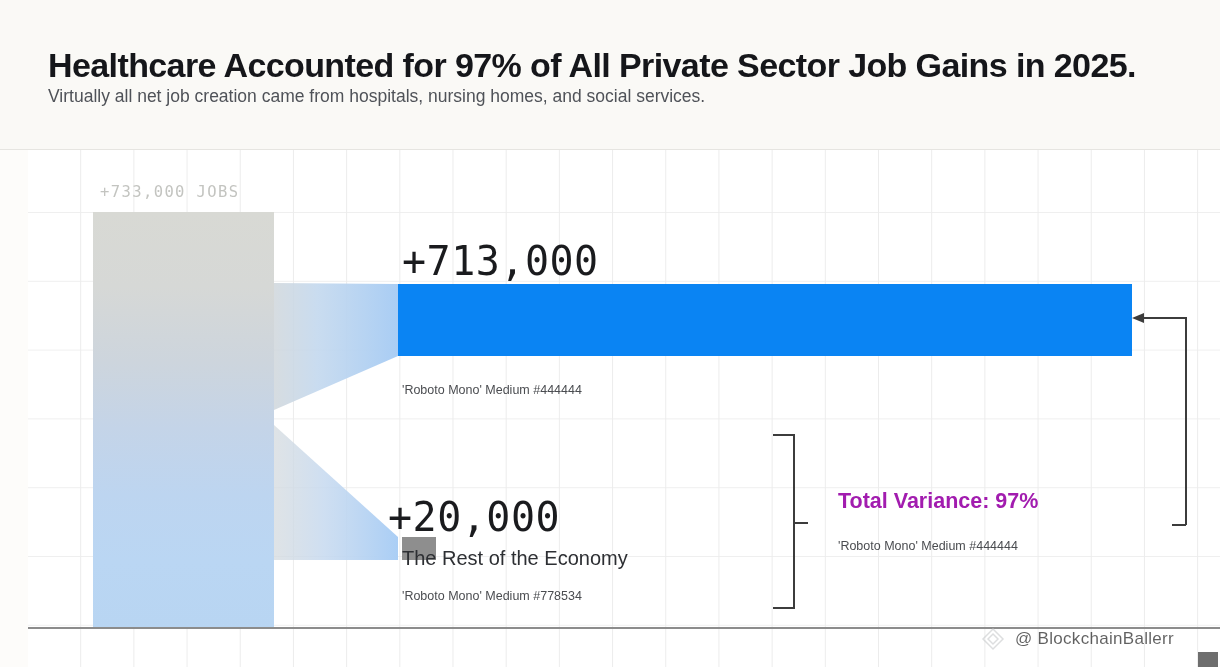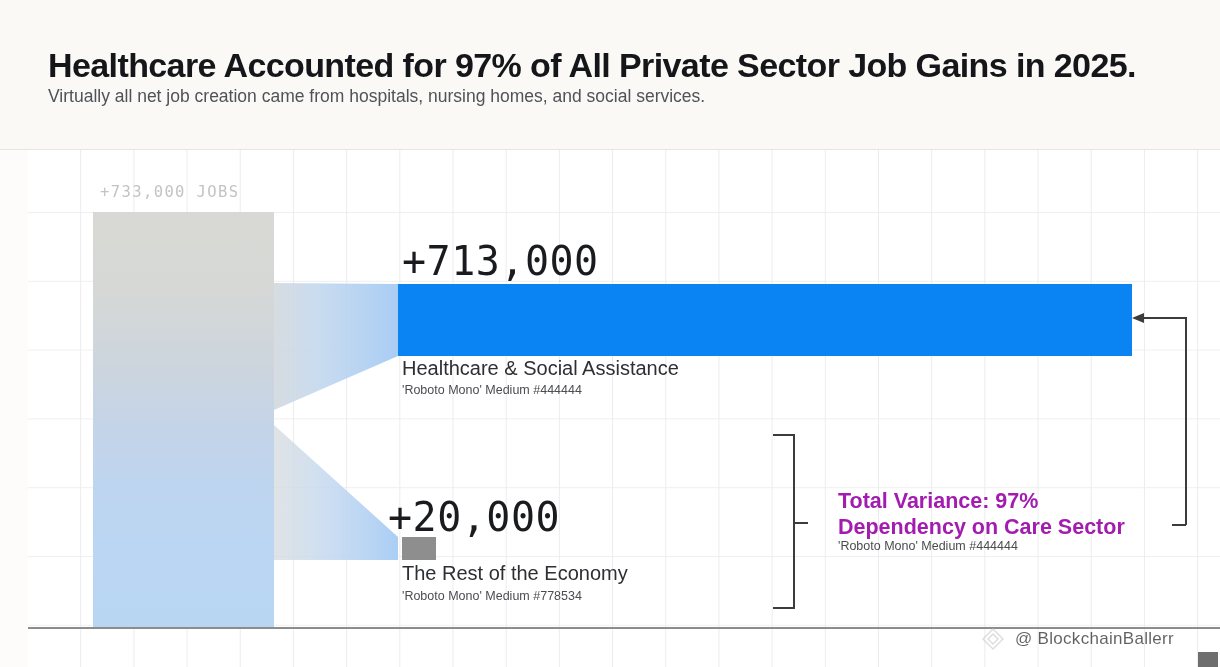--- a/index.html
+++ b/index.html
@@ -102,21 +102,21 @@
   }
   .value.main { left: 374px; top: 88px; }
   .value.rest { left: 360px; top: 344px; }
 
   .cat {
     position: absolute;
     font-size: 20px; color: #2d2f33;
     white-space: nowrap;
   }
   .cat.main { left: 374px; top: 207px; }
-  .cat.rest { left: 374px; top: 412px; }
+  .cat.rest { left: 374px; top: 397px; }
 
   .note {
     position: absolute;
     font-size: 12.5px; color: #4a4c50;
     white-space: nowrap;
   }
   .note.main { left: 374px; top: 233px; }
   .note.rest { left: 374px; top: 439px; }
   .note.callout { left: 810px; top: 389px; }
 
@@ -176,40 +176,38 @@
       </defs>
       <path d="M246,133 L370,134 L370,206 L246,260 Z" fill="url(#ribTop)"></path>
       <path d="M246,275 L370,387 L370,410 L246,410 Z" fill="url(#ribBot)"></path>
     </svg>
 
     <div class="source-bar"></div>
     <div class="source-label">+733,000 JOBS</div>
 
     <div class="value main">+713,000</div>
     <div class="bar-main"></div>
-    <div class="cat main">Healthcare &amp; Social Assistance</div>
     <div class="note main">'Roboto Mono' Medium #444444</div>
 
     <div class="value rest">+20,000</div>
     <div class="bar-rest"></div>
     <div class="cat rest">The Rest of the Economy</div>
     <div class="note rest">'Roboto Mono' Medium #778534</div>
 
     <svg class="annotations" viewBox="0 0 1220 517" preserveAspectRatio="none">
 
       <path d="M745,285 L766,285 L766,373 L780,373 M766,373 L766,458 L745,458" fill="none" stroke="#3c3c3c" stroke-width="2"></path>
 
       <path d="M1158,375 L1158,168 L1111,168" fill="none" stroke="#3c3c3c" stroke-width="2"></path>
       <path d="M1104,168 L1116,163 L1116,173 Z" fill="#3c3c3c"></path>
 
       <path d="M1158,375 L1144,375" fill="none" stroke="#3c3c3c" stroke-width="2"></path>
     </svg>
 
     <div class="callout-title">Total Variance: 97%</div>
-    <div class="callout-title" style="top:364px;">Dependency on Care Sector</div>
     <div class="note callout">'Roboto Mono' Medium #444444</div>
 
     <div class="baseline"></div>
 
     <div class="watermark">
       <svg width="26" height="26" viewBox="0 0 26 26">
         <g fill="none" stroke="#c9cbcd" stroke-width="1.5">
           <path d="M13,3 L23,13 L13,23 L3,13 Z"></path>
           <path d="M13,8 L18,13 L13,18 L8,13 Z"></path>
         </g>

